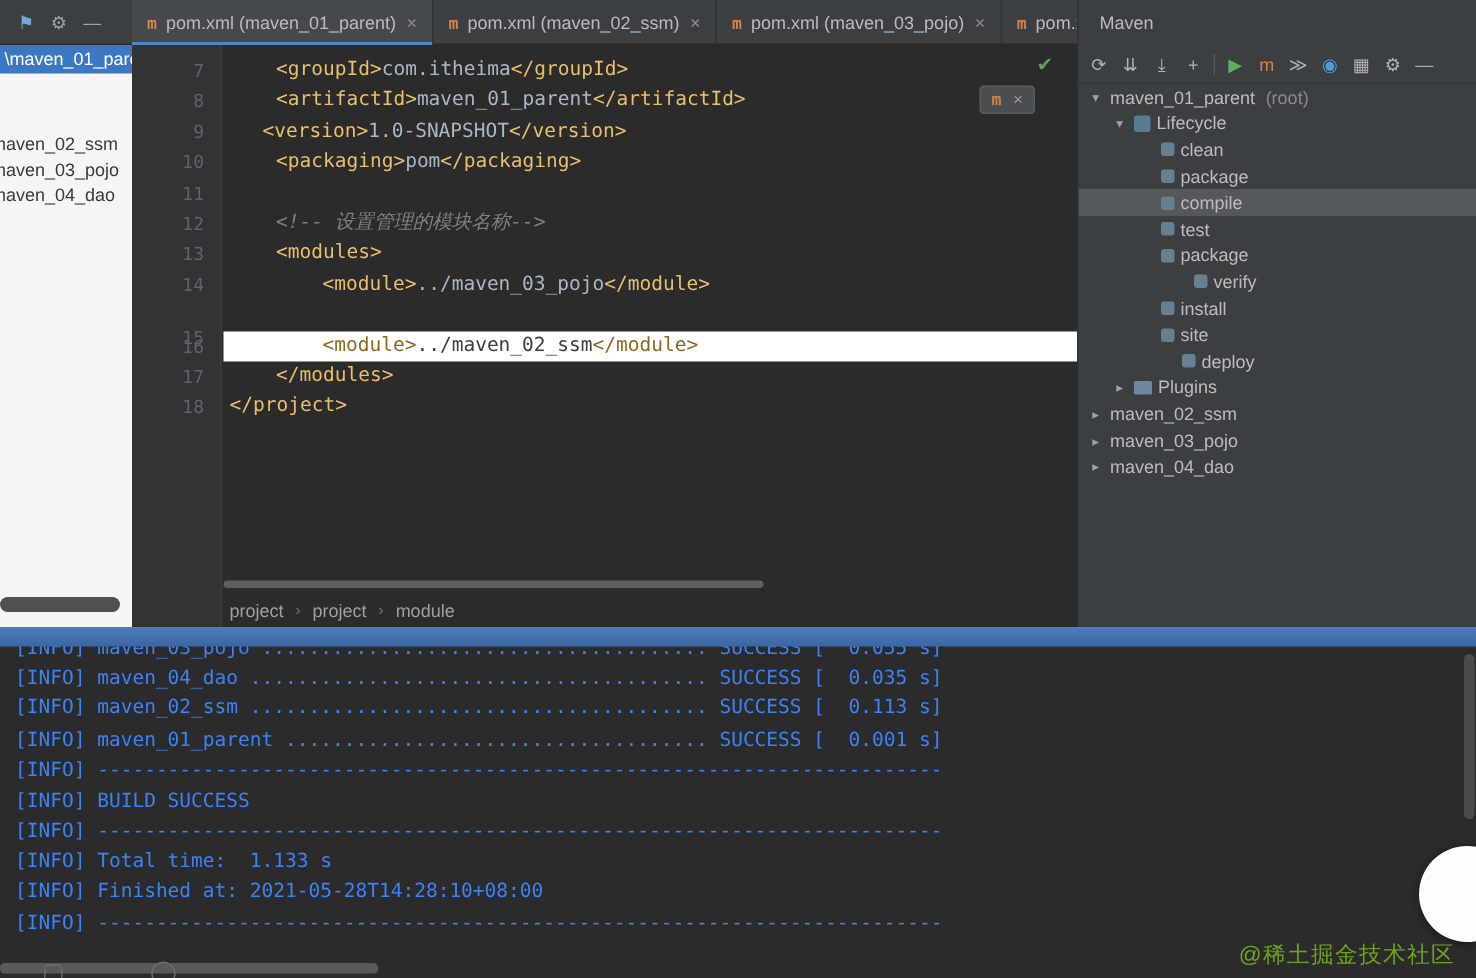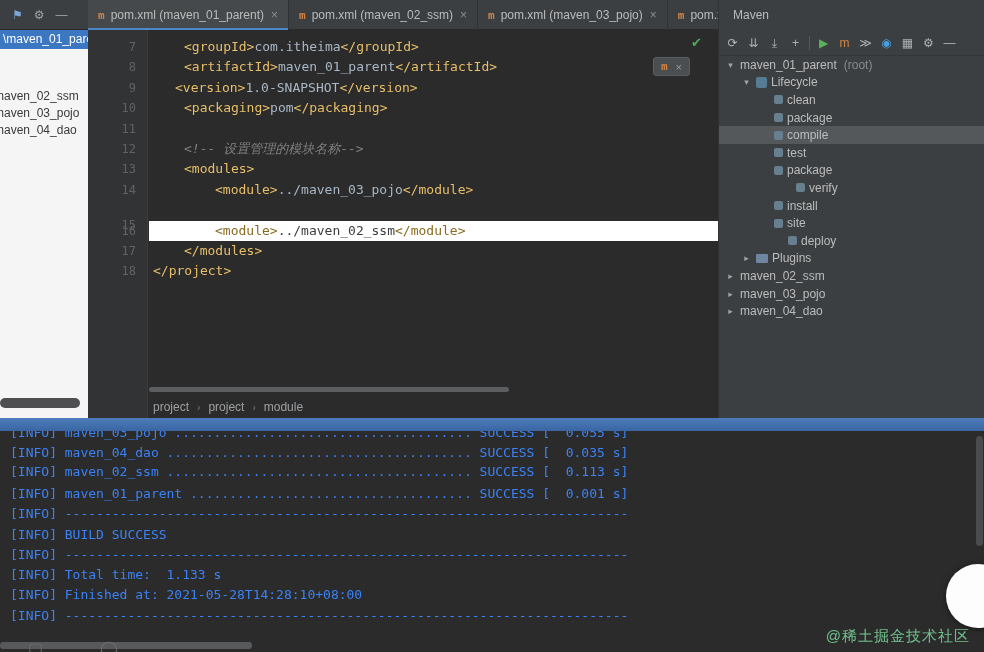--- a/index.html
+++ b/index.html
@@ -58,21 +58,21 @@
   .ticon.lifecycle{width:11px;height:11px;border-radius:2px;background:#567c93;}
   .ticon.plugins{width:12px;height:9px;border-radius:1px;background:#6e86a0;}
   .ticon.goal{width:9px;height:9px;border-radius:2px;background:#66808f;margin-left:2px;}
   .tsuffix{color:#8a8a8a;margin-left:3px;}
   
   .console{position:absolute;left:0;top:418px;width:984px;height:234px;background:#2b2b2b;overflow:hidden;}
   .bluestrip{position:absolute;top:0;left:0;right:0;height:13px;background:linear-gradient(#4d7cba,#3a66a3);z-index:3;}
   .con-line{position:absolute;left:10px;font-family:"DejaVu Sans Mono",monospace;font-size:13px;color:#3b82f6;white-space:pre;height:20.3px;line-height:20.3px;}
   .vsb{position:absolute;right:1px;top:18px;width:7px;height:110px;background:#494b4d;border-radius:4px;}
   .fab{position:absolute;right:-26px;top:146px;width:64px;height:64px;border-radius:50%;background:#fdfdfd;box-shadow:0 1px 6px rgba(0,0,0,.5);z-index:4;}
-  .watermark{position:absolute;right:14px;bottom:6px;color:#86efac;opacity:.75;font-size:15px;letter-spacing:1px;z-index:5;}
+  .watermark{position:absolute;right:14px;bottom:6px;color:#84cc16;opacity:.75;font-size:15px;letter-spacing:1px;z-index:5;}
   .bscroll{position:absolute;left:0;bottom:3px;width:252px;height:7px;background:#58595b;border-radius:3px;z-index:5;}
   .peek{position:absolute;bottom:-6px;color:#6d6d6d;font-size:16px;z-index:5;}
 </style>
 </head>
 <body>
 
 <div class="tabbar">
   <div class="corner">
       <span class="cicon first">⚑</span>
       <span class="cicon">⚙</span>

